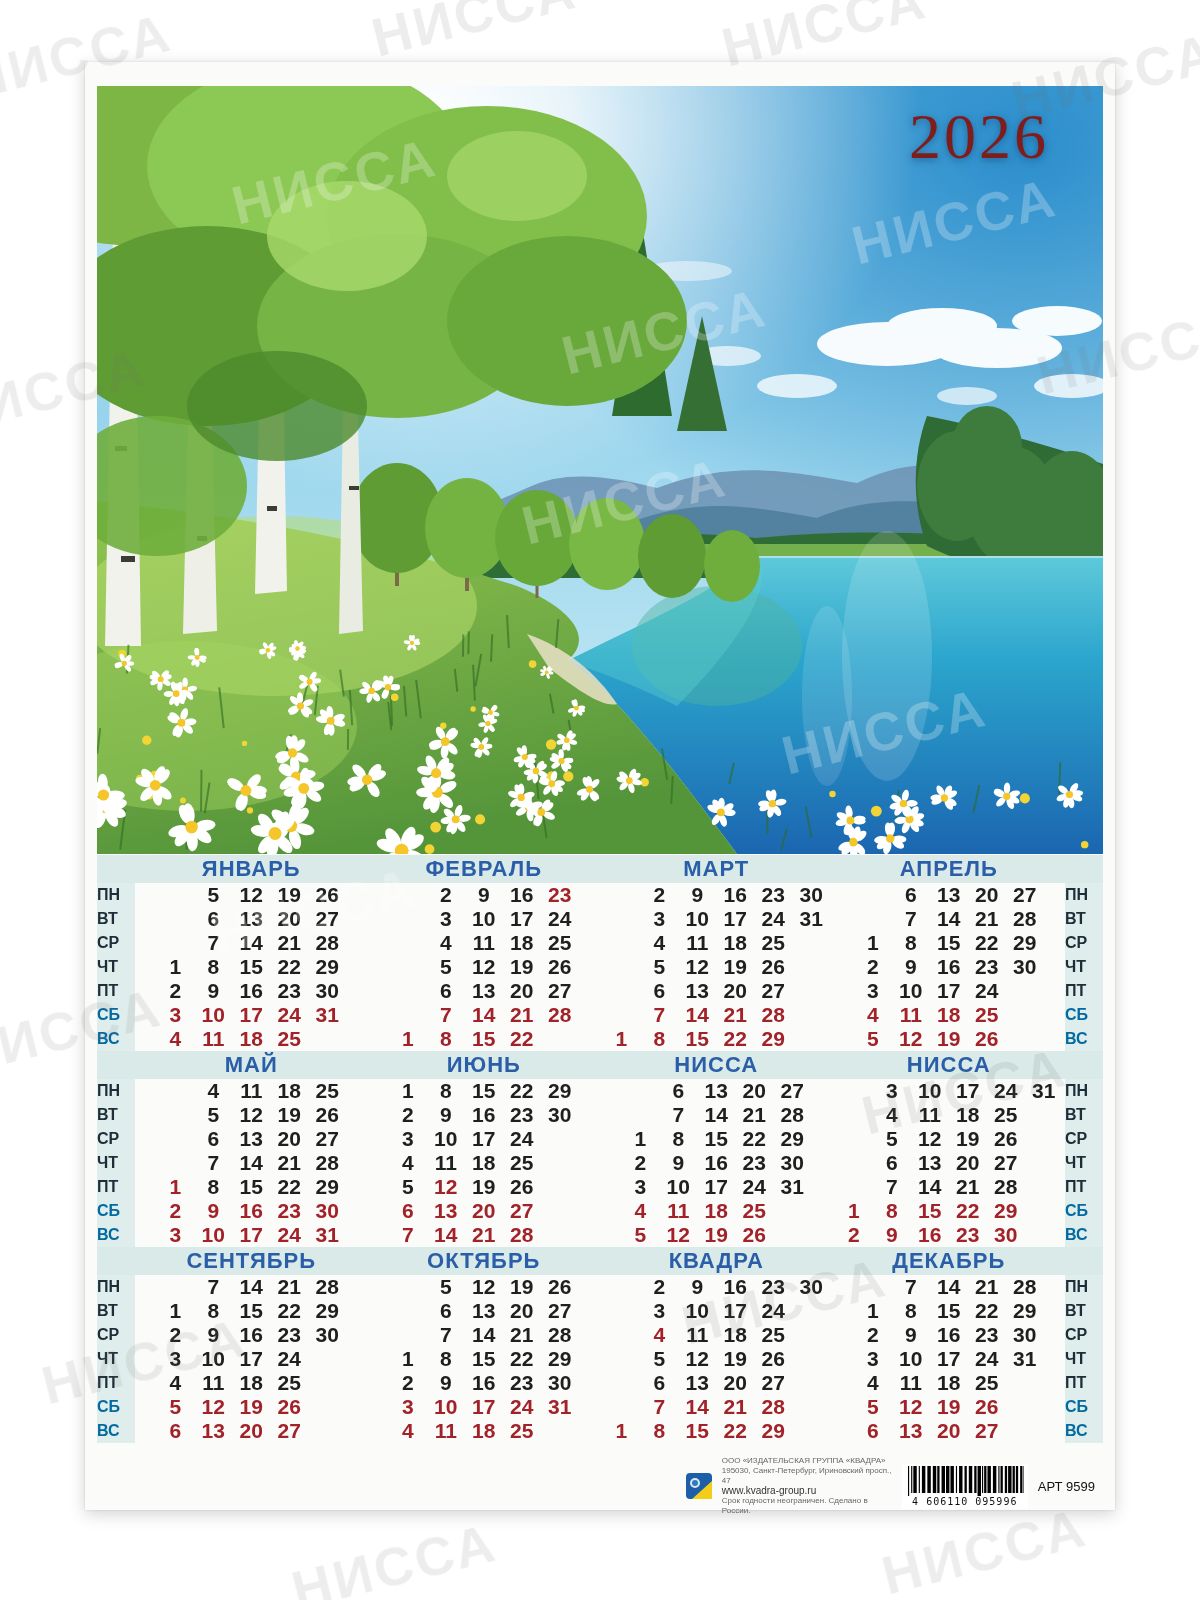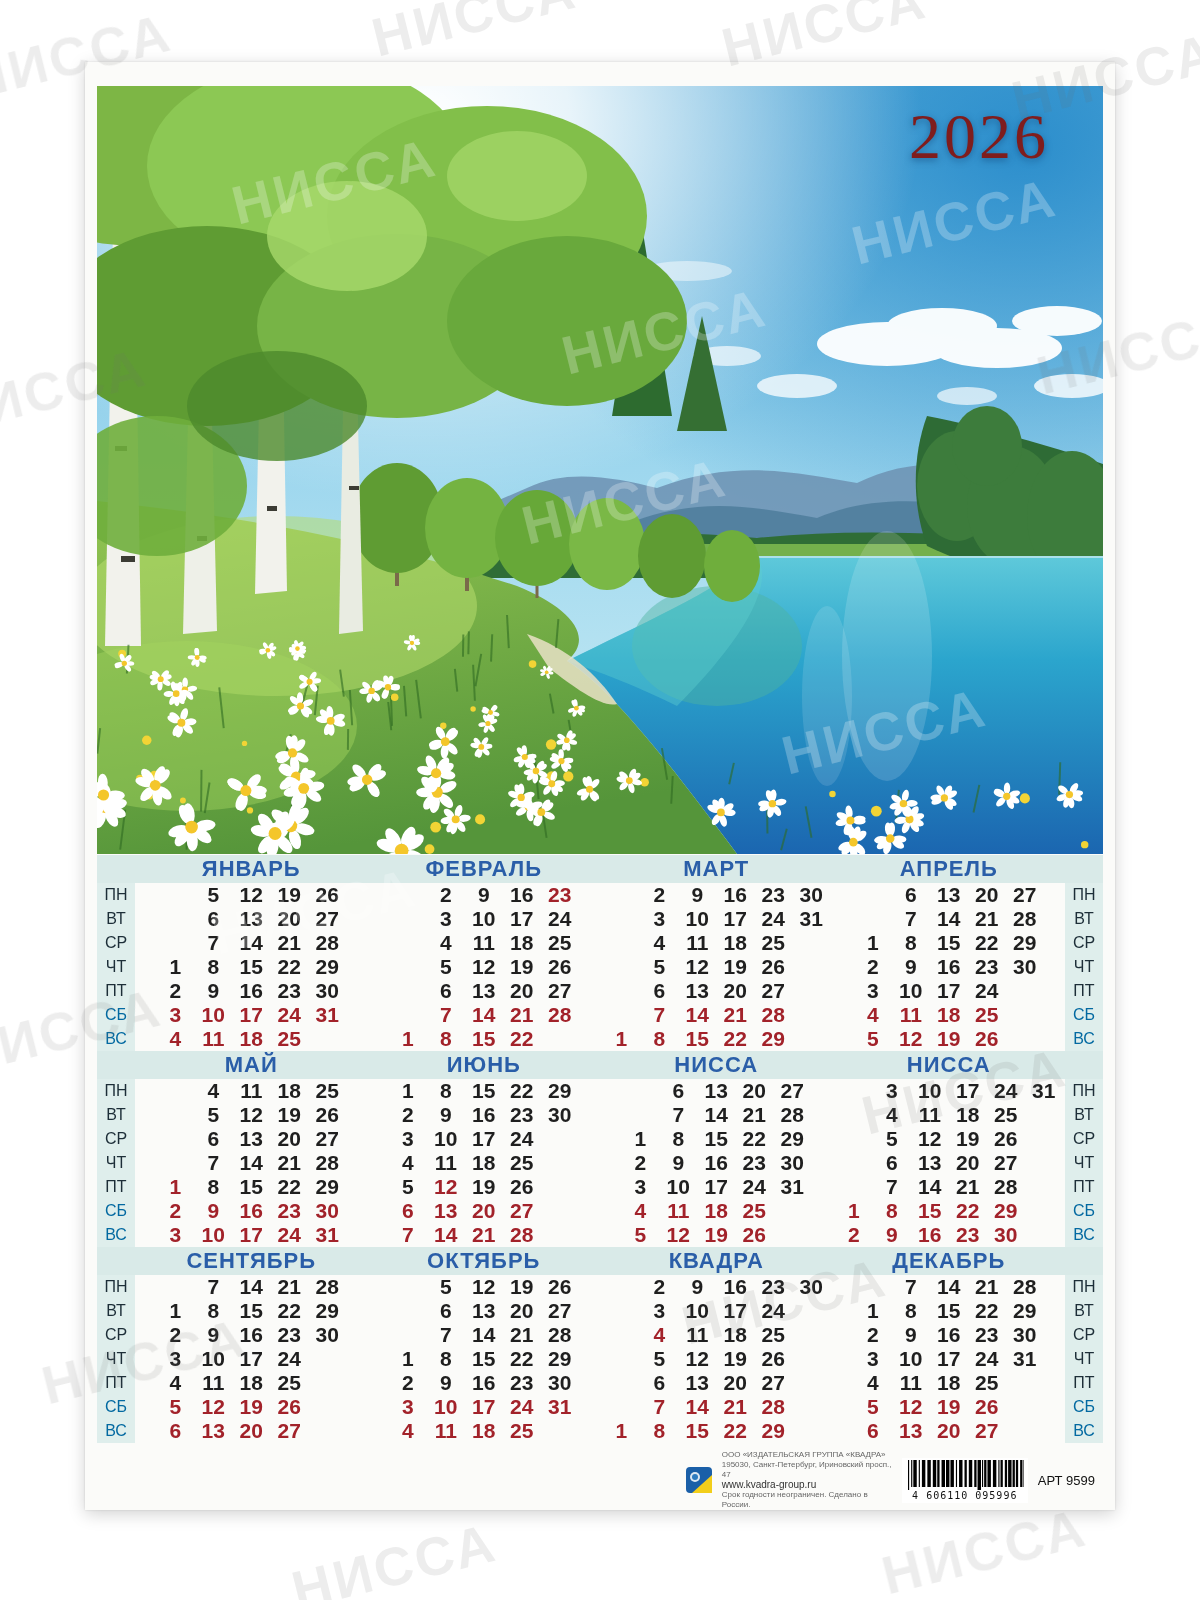--- a/index.html
+++ b/index.html
@@ -16,31 +16,31 @@
         font-size:64px;color:#7f1d1d;letter-spacing:3px;
         text-shadow:0 2px 7px rgba(15,60,110,.55)}
 
   
   .cal{position:absolute;left:12px;top:793px;width:1006px}
   .band-head{display:grid;grid-template-columns:38px repeat(4,1fr) 38px;
              background:#d9eae8;height:28px;align-items:center}
   .mname{text-align:center;color:#2a5ea8;font-weight:bold;font-size:22px;letter-spacing:1px}
   .band-body{display:grid;grid-template-columns:38px repeat(4,1fr) 38px}
   .dowcol{background:#dfeeec}
-  .dow{height:24px;line-height:24px;text-align:center;font-weight:normal;
+  .dow{height:24px;line-height:24px;text-align:left;font-weight:bold;
        font-size:16px;color:#1d2e38}
   .dow.red{color:#0369a1}
   .month{display:grid;justify-content:center;align-content:start}
   .cell{width:38px;height:24px;line-height:24px;text-align:center;font-weight:bold;
         font-size:21px;color:#1f1f1f}
   .cell.red{color:#a2222a}
 
   
   .footer{position:absolute;left:12px;top:1386px;width:1006px;height:58px}
-  .footer-right{position:absolute;right:8px;top:2px;display:flex;align-items:center;gap:10px}
+  .footer-right{position:absolute;right:8px;top:8px;display:flex;align-items:center;gap:10px}
   .pub-text{font-size:8px;color:#666;line-height:10px;width:170px}
   .pub-text .b{font-weight:normal;color:#333;font-size:10px}
   .barcode-wrap{background:#fff;padding:2px 4px;display:flex;flex-direction:column;align-items:center}
   .barcode-digits{font-family:"DejaVu Sans Mono",monospace;font-size:10px;color:#111;letter-spacing:1px}
   .artno{font-weight:normal;font-size:13px;color:#111}
 
   
   .wm{position:absolute;font-weight:bold;font-size:54px;letter-spacing:3px;
       transform:rotate(-14deg);white-space:nowrap;pointer-events:none;z-index:5}
   .wm.gray{color:rgba(110,110,110,.12)}

